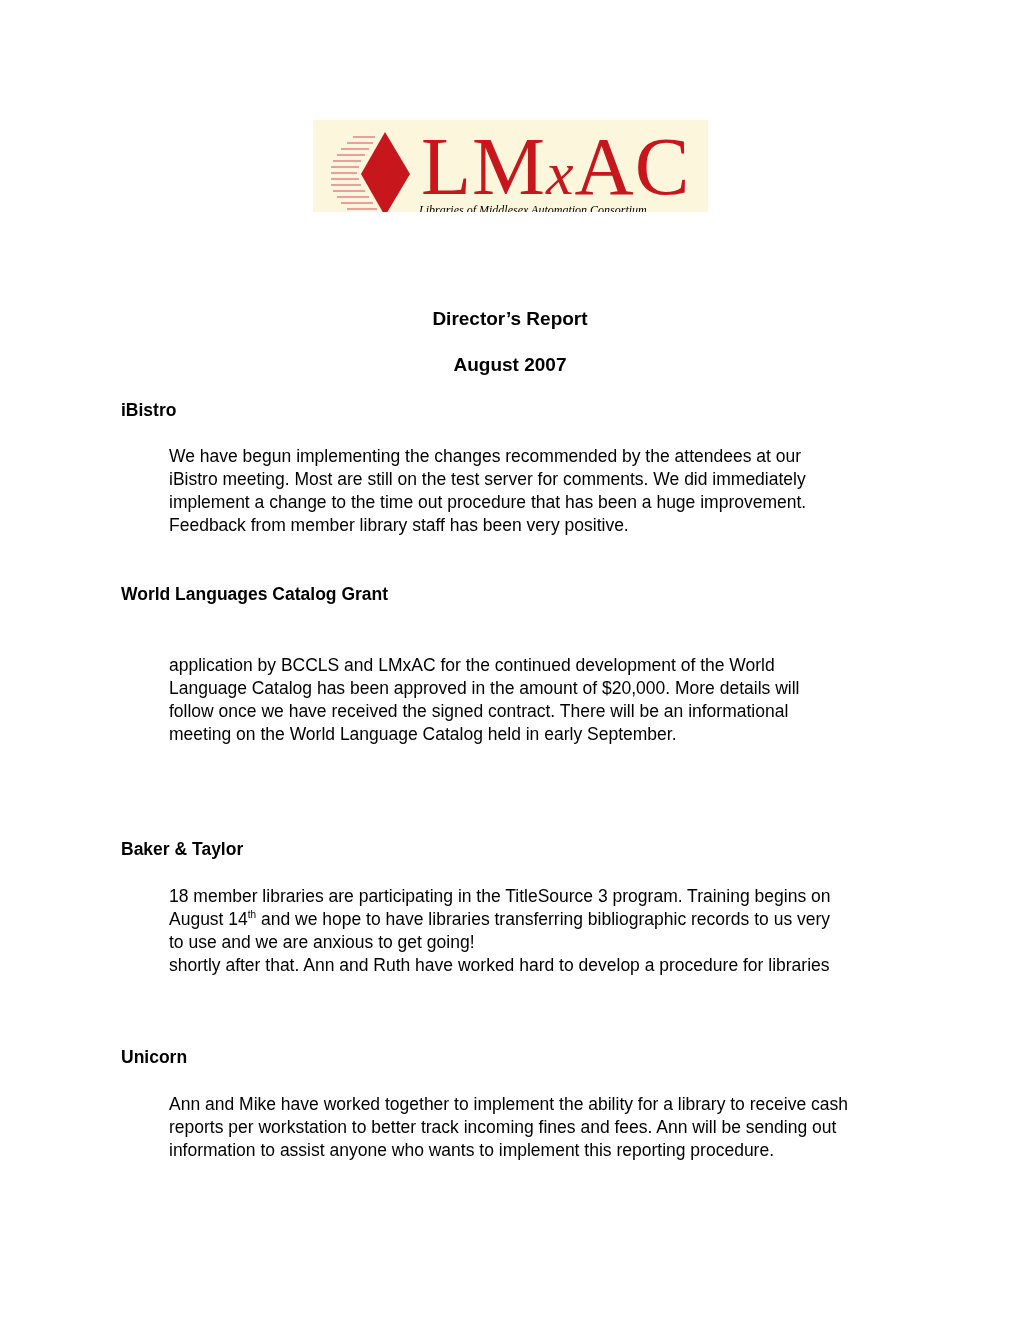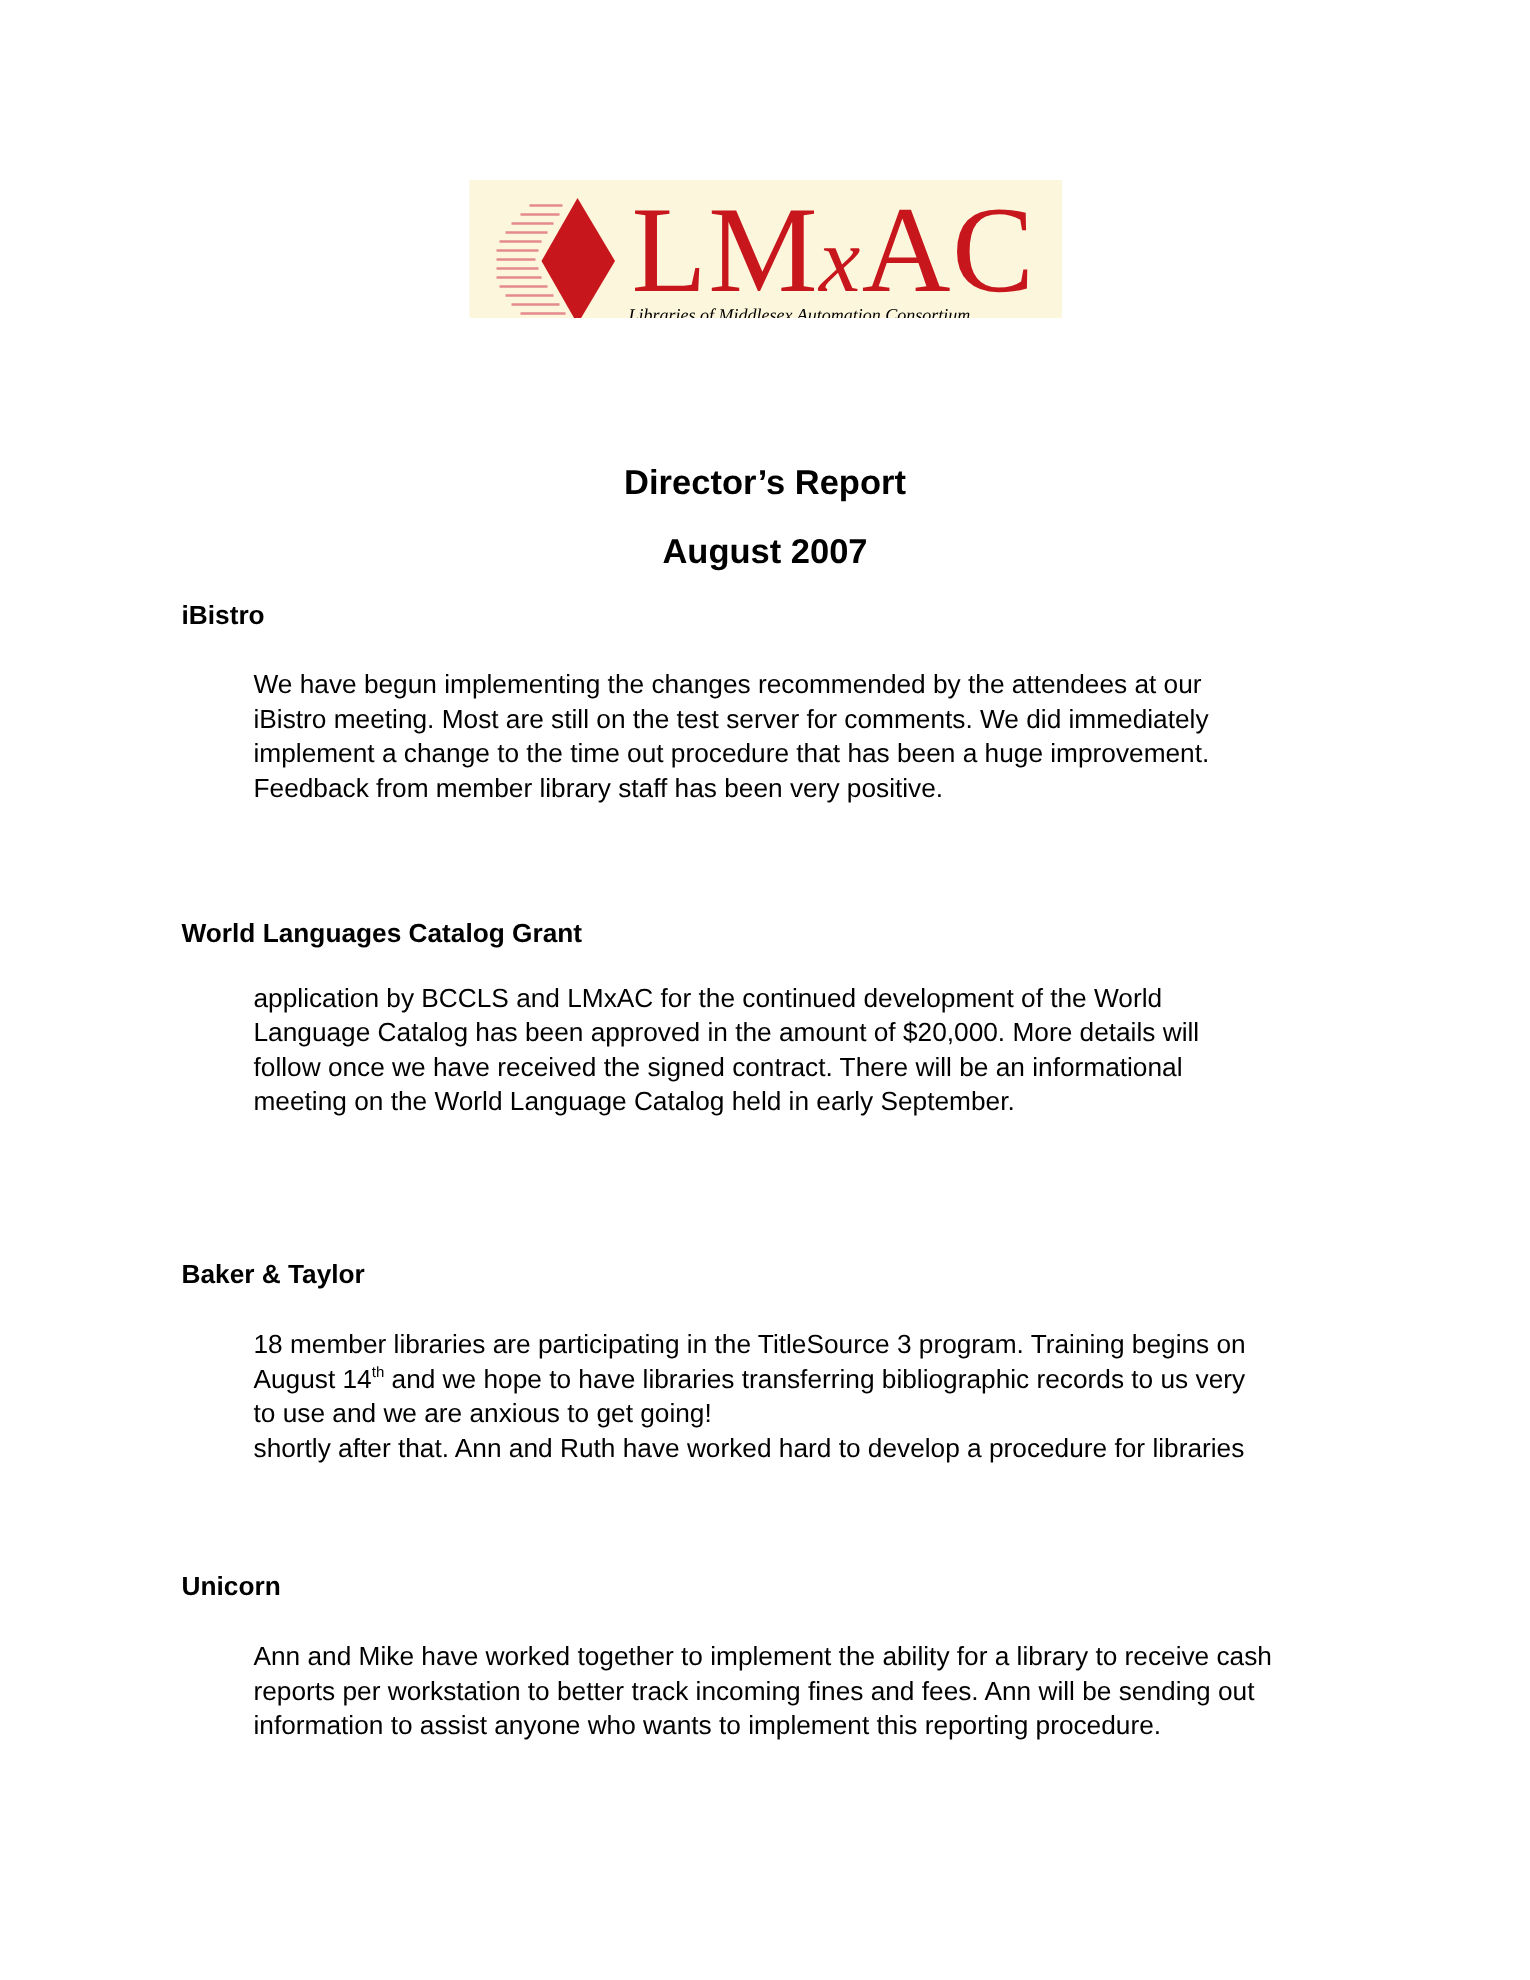--- a/index.html
+++ b/index.html
@@ -49,21 +49,21 @@
       font-size: 12px;
       color: #000000;
       white-space: nowrap;
     }
     .center-heading {
       position: absolute;
       left: 0;
       width: 1020px;
       text-align: center;
       font-weight: bold;
-      font-size: 23px;
+      font-size: 19px;
     }
     .section-heading {
       position: absolute;
       left: 121px;
       font-weight: bold;
       font-size: 17.5px;
     }
     .paragraph {
       position: absolute;
       left: 121px;
@@ -105,21 +105,21 @@
 <div class="center-heading" style="top:354px;">August 2007</div>
 
 <div class="section-heading" style="top:400px;">iBistro</div>
 <div class="paragraph" style="top:445px;">
   <span class="line">We have begun implementing the changes recommended by the attendees at our</span>
   <span class="line">iBistro meeting.  Most are still on the test server for comments.  We did immediately</span>
   <span class="line">implement a change to the time out procedure that has been a huge improvement.</span>
   <span class="line">Feedback from member library staff has been very positive.</span>
 </div>
 
-<div class="section-heading" style="top:612px;">World Languages Catalog Grant</div>
+<div class="section-heading" style="top:584px;">World Languages Catalog Grant</div>
 <div class="paragraph" style="top:654px;">
   <span class="line">application by BCCLS and LMxAC for the continued development of the World</span>
   <span class="line">Language Catalog has been approved in the amount of $20,000.  More details will</span>
   <span class="line">follow once we have received the signed contract.  There will be an informational</span>
   <span class="line">meeting on the World Language Catalog held in early September.</span>
 </div>
 
 <div class="section-heading" style="top:839px;">Baker &amp; Taylor</div>
 <div class="paragraph" style="top:885px;">
   <span class="line">18 member libraries are participating in the TitleSource 3 program.  Training begins on</span>

